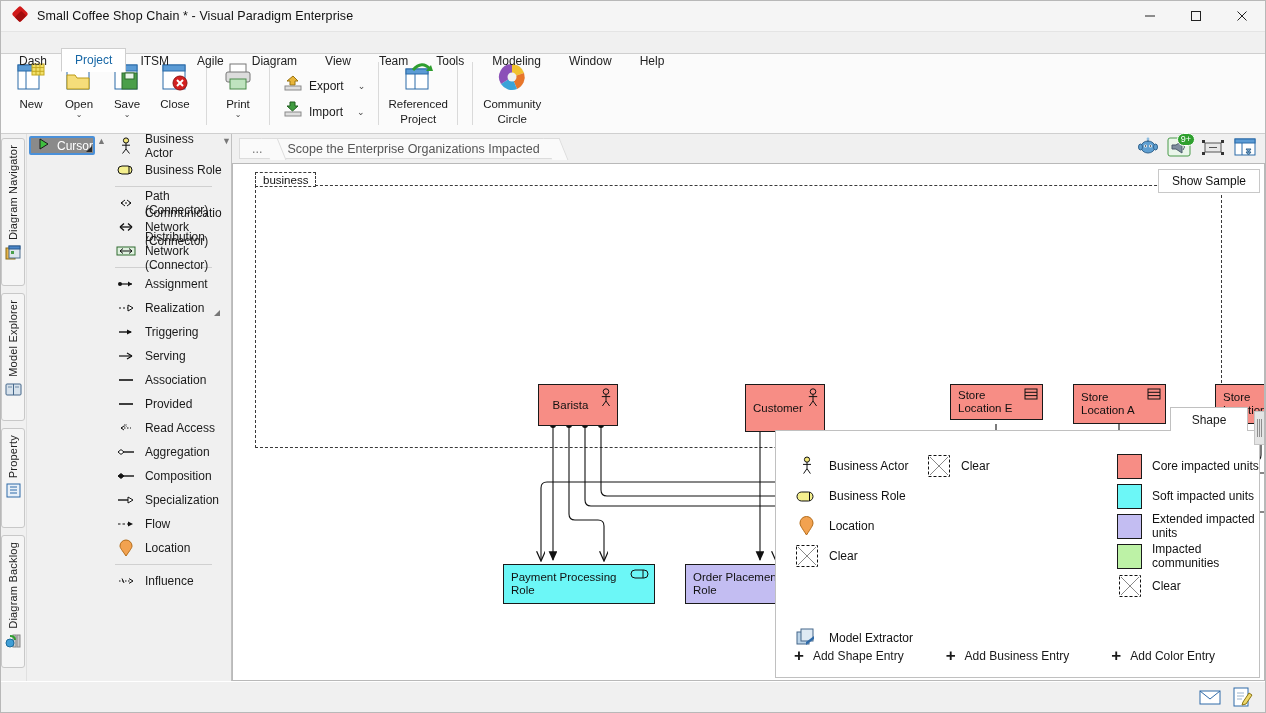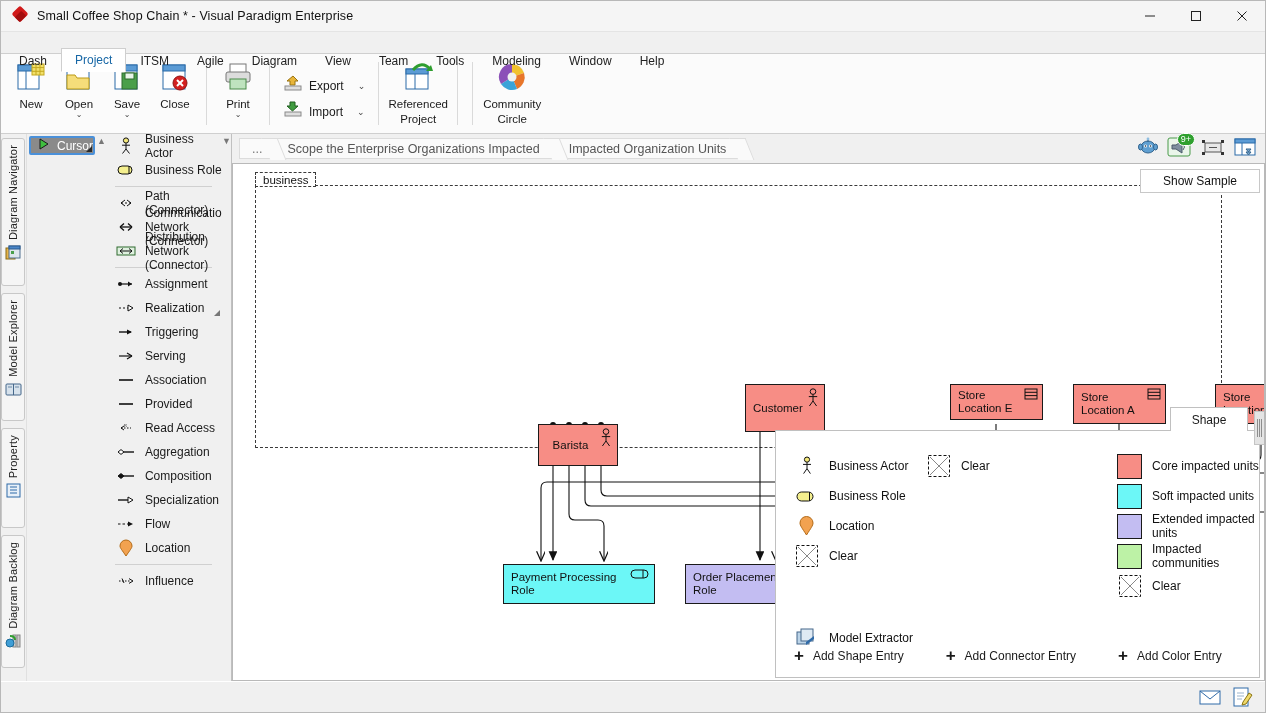--- a/index.html
+++ b/index.html
@@ -160,21 +160,21 @@
     font-size:11.5px; color:#111;
   }
   .node .ntext { padding-left:7px; padding-right:18px; line-height:13px; }
   .node .badge { position:absolute; right:4px; top:3px; }
   .node.actor .ntext { width:100%; text-align:center; padding-right:22px;}
   .node.red { background:#f78d85; }
   .node.cyan { background:#6cf7f7; }
   .node.violet{ background:#c3bdf2; }
 
   .showsample {
-    position:absolute; right:4px; top:5px; padding:4px 22px; background:#fff;
+    position:absolute; right:4px; top:5px; padding:4px 13px; background:#fff;
     border:1px solid #c8c8c8; font-size:12px; color:#111;
   }
 
   
   .legend-tab {
     position:absolute; right:16px; top:243px; width:78px; height:24px;
     background:#fff; border:1px solid #c0c0c0; border-bottom:none;
     display:flex; align-items:center; justify-content:center; font-size:12px;
     z-index:6;
   }
@@ -645,21 +645,20 @@
 
       <div class="pal-scroll-dn">▼</div>
       <div style="height:22px"></div>
     </div>
 
     <div class="diagwrap">
 
       <div class="breadcrumb">
         <div class="crumb first">...</div>
         <div class="crumb">Scope the Enterprise Organizations Impacted</div>
-        <div class="crumb">Impacted Organization Units</div>
 
         <div class="bc-icons">
           <span>
             <svg width="22" height="20" viewBox="0 0 22 20">
               <ellipse cx="11" cy="10" rx="7" ry="6" fill="#5f9fd1" stroke="#33658f"></ellipse>
               <circle cx="8.5" cy="9" r="1.6" fill="#fff"></circle>
                 <circle cx="13.5" cy="9" r="1.6" fill="#fff"></circle>
               <circle cx="8.5" cy="9" r=".8" fill="#123"></circle>
                 <circle cx="13.5" cy="9" r=".8" fill="#123"></circle>
               <rect x="10.3" y="2" width="1.4" height="3" fill="#33658f"></rect>
@@ -740,21 +739,21 @@
               <path d="M886,260 L886,396"></path>
 
               <path d="M1028,260 L1028,291 Q1028,297 1022,297 L870,297 Q864,297 864,303 L864,396"></path>
 
               <path d="M1170,260 L1170,303 Q1170,309 1164,309 L904,309 Q898,309 898,315 L898,396"></path>
 
               <path d="M1124,348 L950,348 Q944,348 944,354 L944,396"></path>
             </g>
           </svg>
 
-          <div class="node red actor" style="left:305px; top:220px; width:80px; height:42px;margin-top:40px;">
+          <div class="node red actor" style="left:305px; top:220px; width:80px; height:42px;">
             <span class="ntext">Barista</span>
             <span class="badge">
               <svg width="14" height="20" viewBox="0 0 14 20">
                 <circle cx="7" cy="3.6" r="2.8" fill="none" stroke="#111"></circle>
                 <line x1="7" y1="6.4" x2="7" y2="13" stroke="#111"></line>
                 <line x1="2.8" y1="8.6" x2="11.2" y2="8.6" stroke="#111"></line>
                 <line x1="7" y1="13" x2="3.4" y2="18" stroke="#111"></line>
                 <line x1="7" y1="13" x2="10.6" y2="18" stroke="#111"></line>
               </svg>
             </span>
@@ -943,21 +942,21 @@
               </div>
             </div>
 
             <div class="legend-col" style="left:18px; top:218px; display:flex; gap:42px;">
               <div class="addrow">
                 <span class="plus">+</span>
                 <span>Add Shape Entry</span>
               </div>
               <div class="addrow">
                 <span class="plus">+</span>
-                <span>Add Connector Entry</span>
+                <span>Add Business Entry</span>
               </div>
               <div class="addrow">
                 <span class="plus">+</span>
                 <span>Add Color Entry</span>
               </div>
             </div>
 
           </div>
 
           <div class="vsplit-handle">

